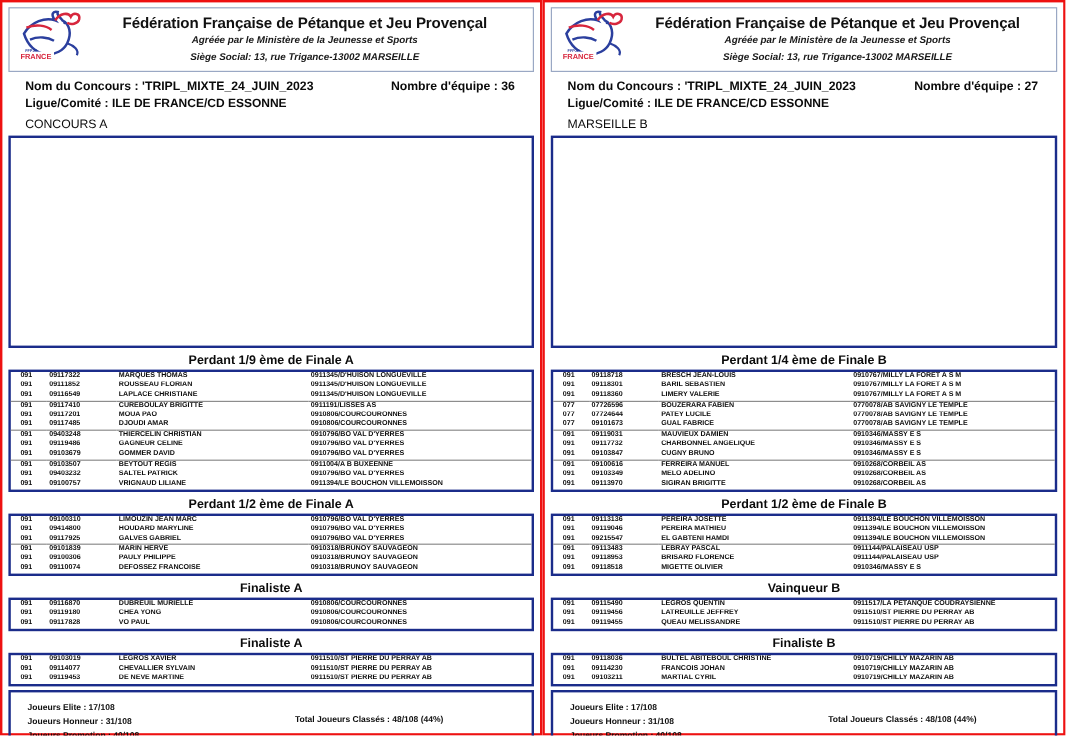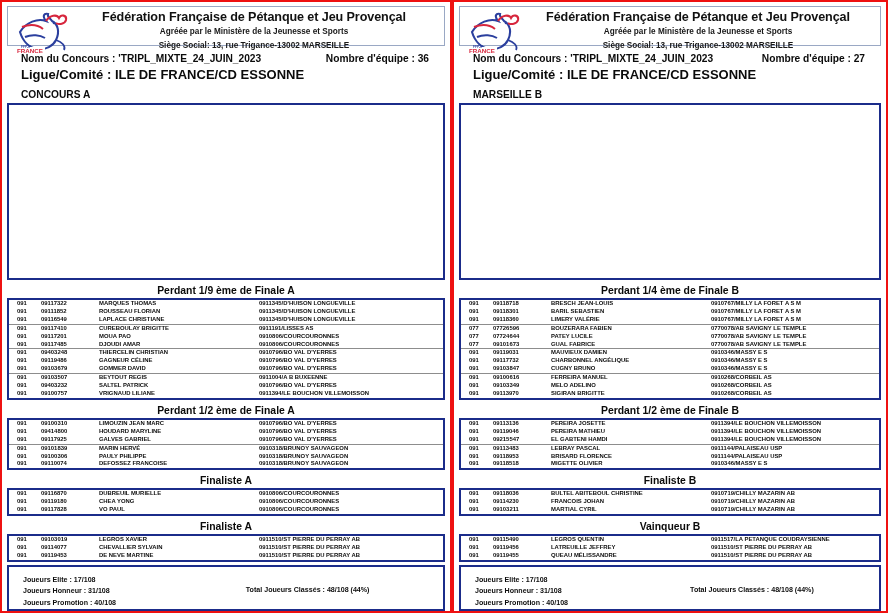--- a/index.html
+++ b/index.html
@@ -23,56 +23,56 @@
     display: flex;
     flex-direction: column;
   }
   .page.left  { width: 452px; }
   .page.right { width: 436px; border-left: 2px solid #ee1111; }
 
   
   .letterhead {
     border: 1px solid #9aa8c4;
     display: flex;
-    align-items: flex-start;
+    align-items: flex-end;
     padding: 3px 4px 5px 4px;
     margin-bottom: 4px;
-    height: 40px;
+    height: 54px;
   }
   .logo {
     width: 62px; height: 48px;
     position: relative;
     flex: 0 0 62px;
     overflow: hidden;
   }
   .logo svg { display: block; }
   .lh-text { flex: 1; text-align: center; padding-right: 6px; }
   .lh-title {
     font-size: 12.6px; font-weight: bold; color: #111;
     letter-spacing: -0.1px; line-height: 1.15;
   }
   .lh-sub {
-    font-size: 8.2px; font-weight: bold;
+    font-size: 8.2px; font-style: italic; font-weight: bold;
     color: #181818; line-height: 1.45; margin-top: 2px;
   }
 
   
   .meta { padding: 2px 0 1px 14px; }
   .meta-row {
     display: flex; justify-content: space-between;
     font-size: 10.2px; font-weight: bold; color: #0b0b0b;
     line-height: 1.38;
   }
   .meta-row .right-cell { padding-right: 16px; }
-  .meta-line2 { font-size: 13px; font-weight: bold; color: #0b0b0b; line-height: 1.38; }
+  .meta-line2 { font-size: 10px; font-weight: bold; color: #0b0b0b; line-height: 1.38; }
 
   .concours-row {
     display: flex; align-items: flex-start;
     padding: 4px 0 3px 14px;
-    font-size: 10.2px; font-weight: bold; color: #0b0b0b;
+    font-size: 10.2px; font-weight: normal; color: #0b0b0b;
   }
   .concours-label { width: 140px; }
   .concours-stage { flex: 1; }
 
   
   .block {
     border: 2px solid #1b2c8a;
     margin-bottom: 3px;
     background: #fff;
   }
@@ -537,20 +537,47 @@
                   <td class="c-dept">091</td>
                   <td class="c-lic">09118518</td>
                   <td class="c-name">MIGETTE OLIVIER</td>
                   <td class="c-club">0910346/MASSY E S</td>
                 </tr>
               </tbody>
             </table>
           </div>
         </div>
         <div class="titled-block">
+          <div class="section-title">Vainqueur B</div>
+          <div class="block">
+            <table class="tmt">
+              <tbody>
+                <tr class="first-team">
+                  <td class="c-dept">091</td>
+                  <td class="c-lic">09115490</td>
+                  <td class="c-name">LEGROS QUENTIN</td>
+                  <td class="c-club">0911517/LA PETANQUE COUDRAYSIENNE</td>
+                </tr>
+                <tr>
+                  <td class="c-dept">091</td>
+                  <td class="c-lic">09119456</td>
+                  <td class="c-name">LATREUILLE JEFFREY</td>
+                  <td class="c-club">0911510/ST PIERRE DU PERRAY AB</td>
+                </tr>
+                <tr>
+                  <td class="c-dept">091</td>
+                  <td class="c-lic">09119455</td>
+                  <td class="c-name">QUEAU MÉLISSANDRE</td>
+                  <td class="c-club">0911510/ST PIERRE DU PERRAY AB</td>
+                </tr>
+              </tbody>
+            </table>
+          </div>
+        </div>
+        <div class="titled-block">
           <div class="section-title">Finaliste B</div>
           <div class="block">
             <table class="tmt">
               <tbody>
                 <tr class="first-team">
                   <td class="c-dept">091</td>
                   <td class="c-lic">09118036</td>
                   <td class="c-name">BULTEL ABITEBOUL CHRISTINE</td>
                   <td class="c-club">0910719/CHILLY MAZARIN AB</td>
                 </tr>
@@ -558,47 +585,20 @@
                   <td class="c-dept">091</td>
                   <td class="c-lic">09114230</td>
                   <td class="c-name">FRANCOIS JOHAN</td>
                   <td class="c-club">0910719/CHILLY MAZARIN AB</td>
                 </tr>
                 <tr>
                   <td class="c-dept">091</td>
                   <td class="c-lic">09103211</td>
                   <td class="c-name">MARTIAL CYRIL</td>
                   <td class="c-club">0910719/CHILLY MAZARIN AB</td>
-                </tr>
-              </tbody>
-            </table>
-          </div>
-        </div>
-        <div class="titled-block">
-          <div class="section-title">Vainqueur B</div>
-          <div class="block">
-            <table class="tmt">
-              <tbody>
-                <tr class="first-team">
-                  <td class="c-dept">091</td>
-                  <td class="c-lic">09115490</td>
-                  <td class="c-name">LEGROS QUENTIN</td>
-                  <td class="c-club">0911517/LA PETANQUE COUDRAYSIENNE</td>
-                </tr>
-                <tr>
-                  <td class="c-dept">091</td>
-                  <td class="c-lic">09119456</td>
-                  <td class="c-name">LATREUILLE JEFFREY</td>
-                  <td class="c-club">0911510/ST PIERRE DU PERRAY AB</td>
-                </tr>
-                <tr>
-                  <td class="c-dept">091</td>
-                  <td class="c-lic">09119455</td>
-                  <td class="c-name">QUEAU MÉLISSANDRE</td>
-                  <td class="c-club">0911510/ST PIERRE DU PERRAY AB</td>
                 </tr>
               </tbody>
             </table>
           </div>
         </div>
       </div>
 
   <div class="footer">
     <div class="stats-left">
       <div class="stat-line">Joueurs Elite : 17/108</div>

